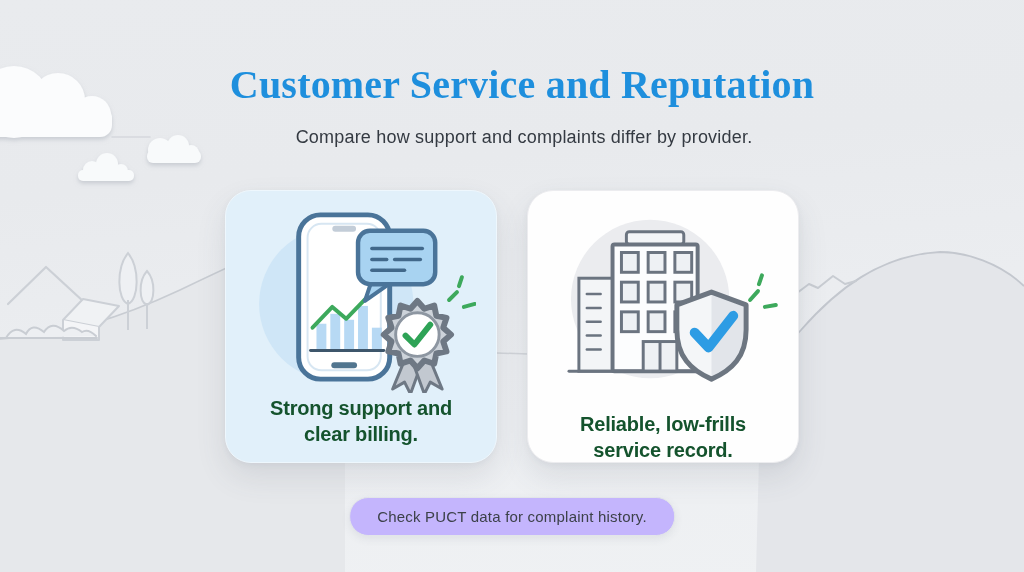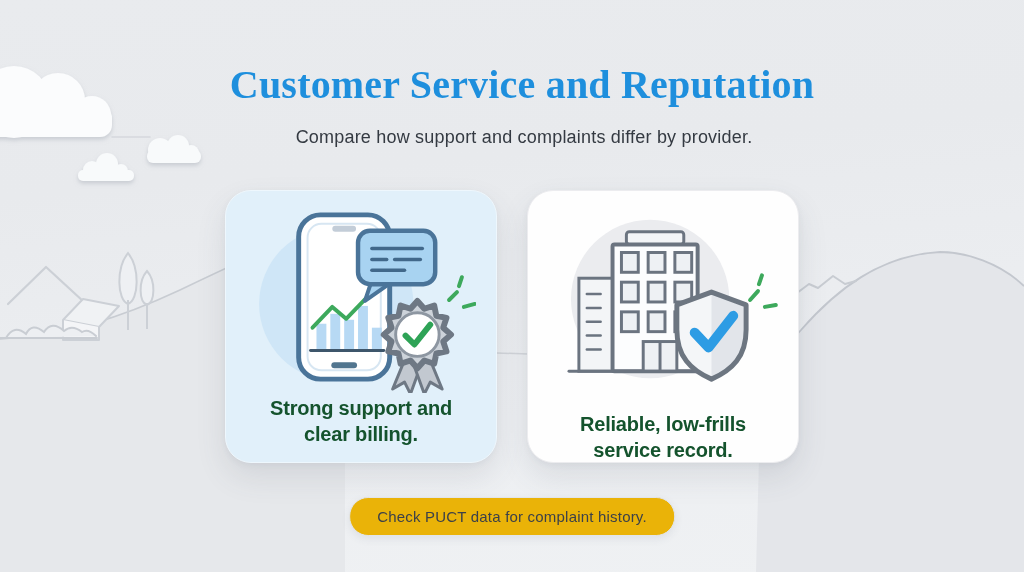--- a/index.html
+++ b/index.html
@@ -30,21 +30,21 @@
   .card-blue{background:#e1f0fa;border:1px solid #eef7fd;}
   .card-white{background:#fefefe;border:1px solid #ececef;gap:16px;}
   .card-illustration{margin-top:14px;width:230px;height:188px;flex:none;}
   .card-caption{
     margin-top:2px;text-align:center;white-space:pre-line;
     font-size:20px;font-weight:bold;color:#14532d;line-height:1.3;letter-spacing:-.2px;
   }
   .footer-pill{
     position:absolute;top:497px;left:512px;transform:translateX(-50%);
     height:37px;padding:0 27px;border-radius:19px;display:flex;align-items:center;
-    background:#eab308;border:1px solid #e2e5e9;
+    background:#c4b5fd;border:1px solid #e2e5e9;
     box-shadow:0 3px 9px rgba(70,80,100,.09);
     font-size:15px;color:#3c4149;letter-spacing:.2px;cursor:pointer;white-space:nowrap;
   }
 </style>
 </head>
 <body>
 
 <div id="stage">
 
   <svg id="bg-scenery" width="1024" height="572" viewBox="0 0 1024 572">

